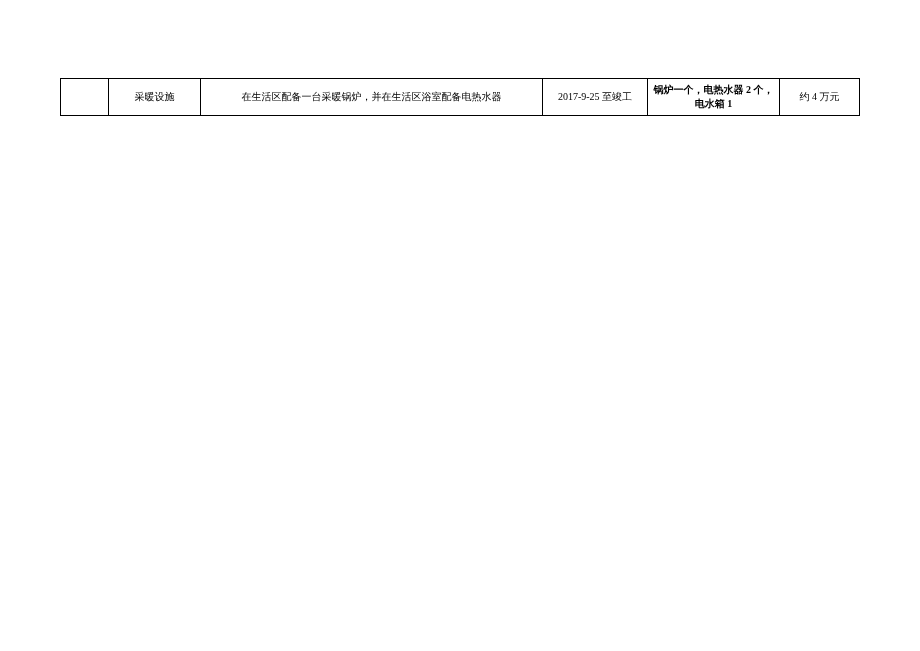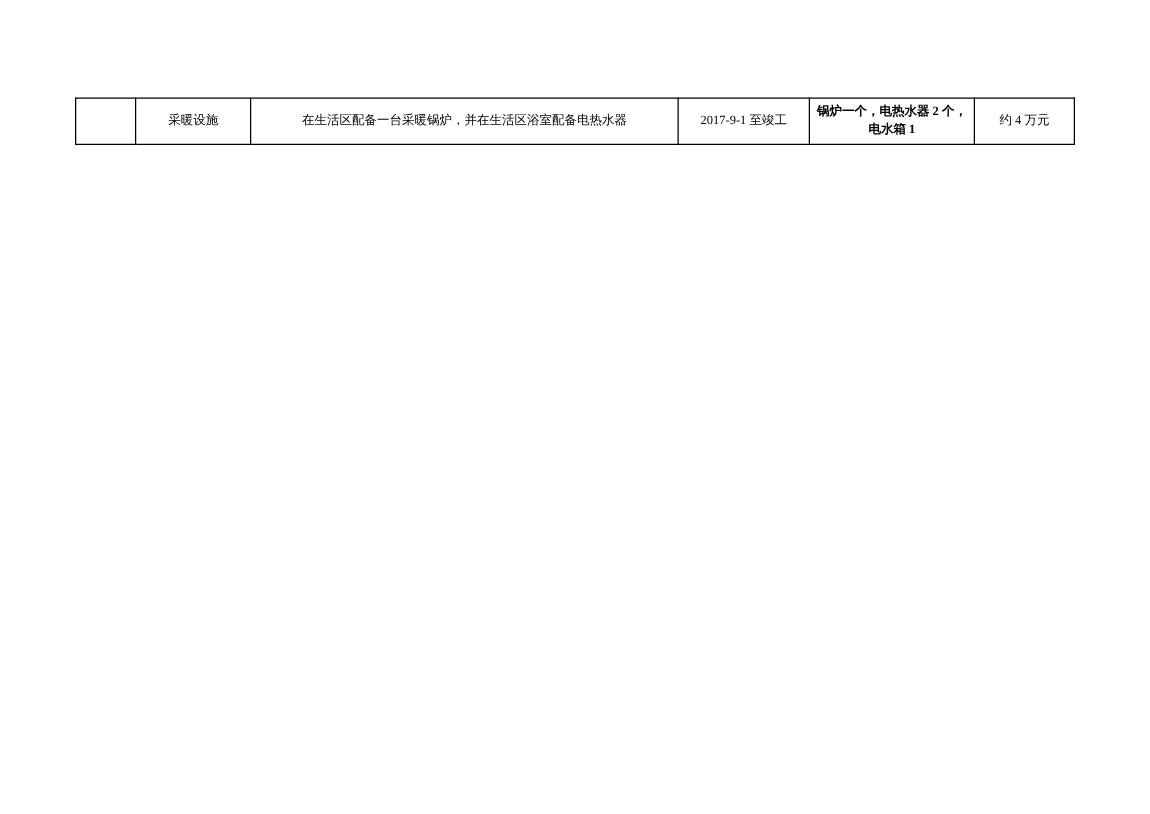--- a/index.html
+++ b/index.html
@@ -57,19 +57,19 @@
 </head>
 <body>
 
 <div class="table-container">
   <table>
     <tbody>
         <tr>
       <td class="col1"></td>
       <td class="col2">采暖设施</td>
       <td class="col3">在生活区配备一台采暖锅炉，并在生活区浴室配备电热水器</td>
-      <td class="col4">2017-9-1 至竣工</td>
+      <td class="col4">2017-9-25 至竣工</td>
       <td class="col5">锅炉一个，电热水器 2 个，电水箱 1</td>
       <td class="col6">约 4 万元</td>
     </tr>
   </tbody>
     </table>
 </div>
 
 </body></html>

